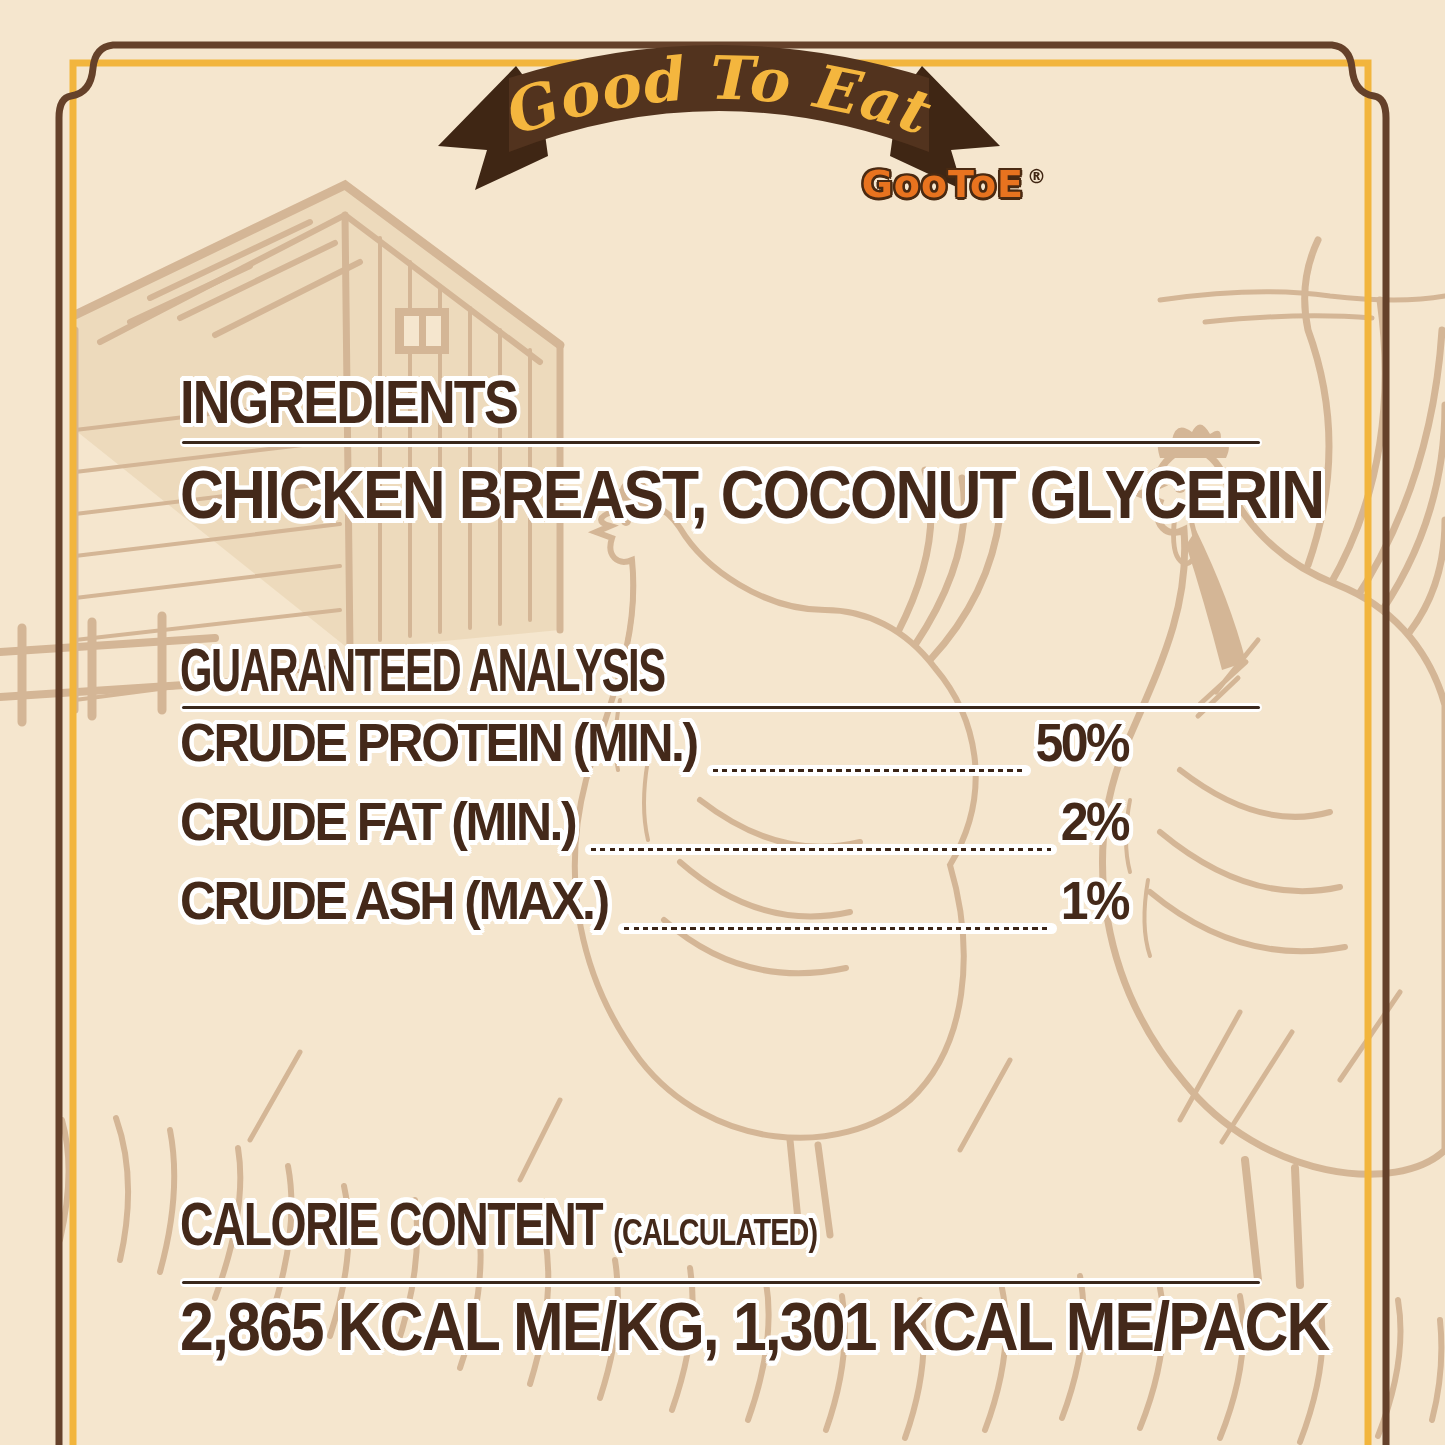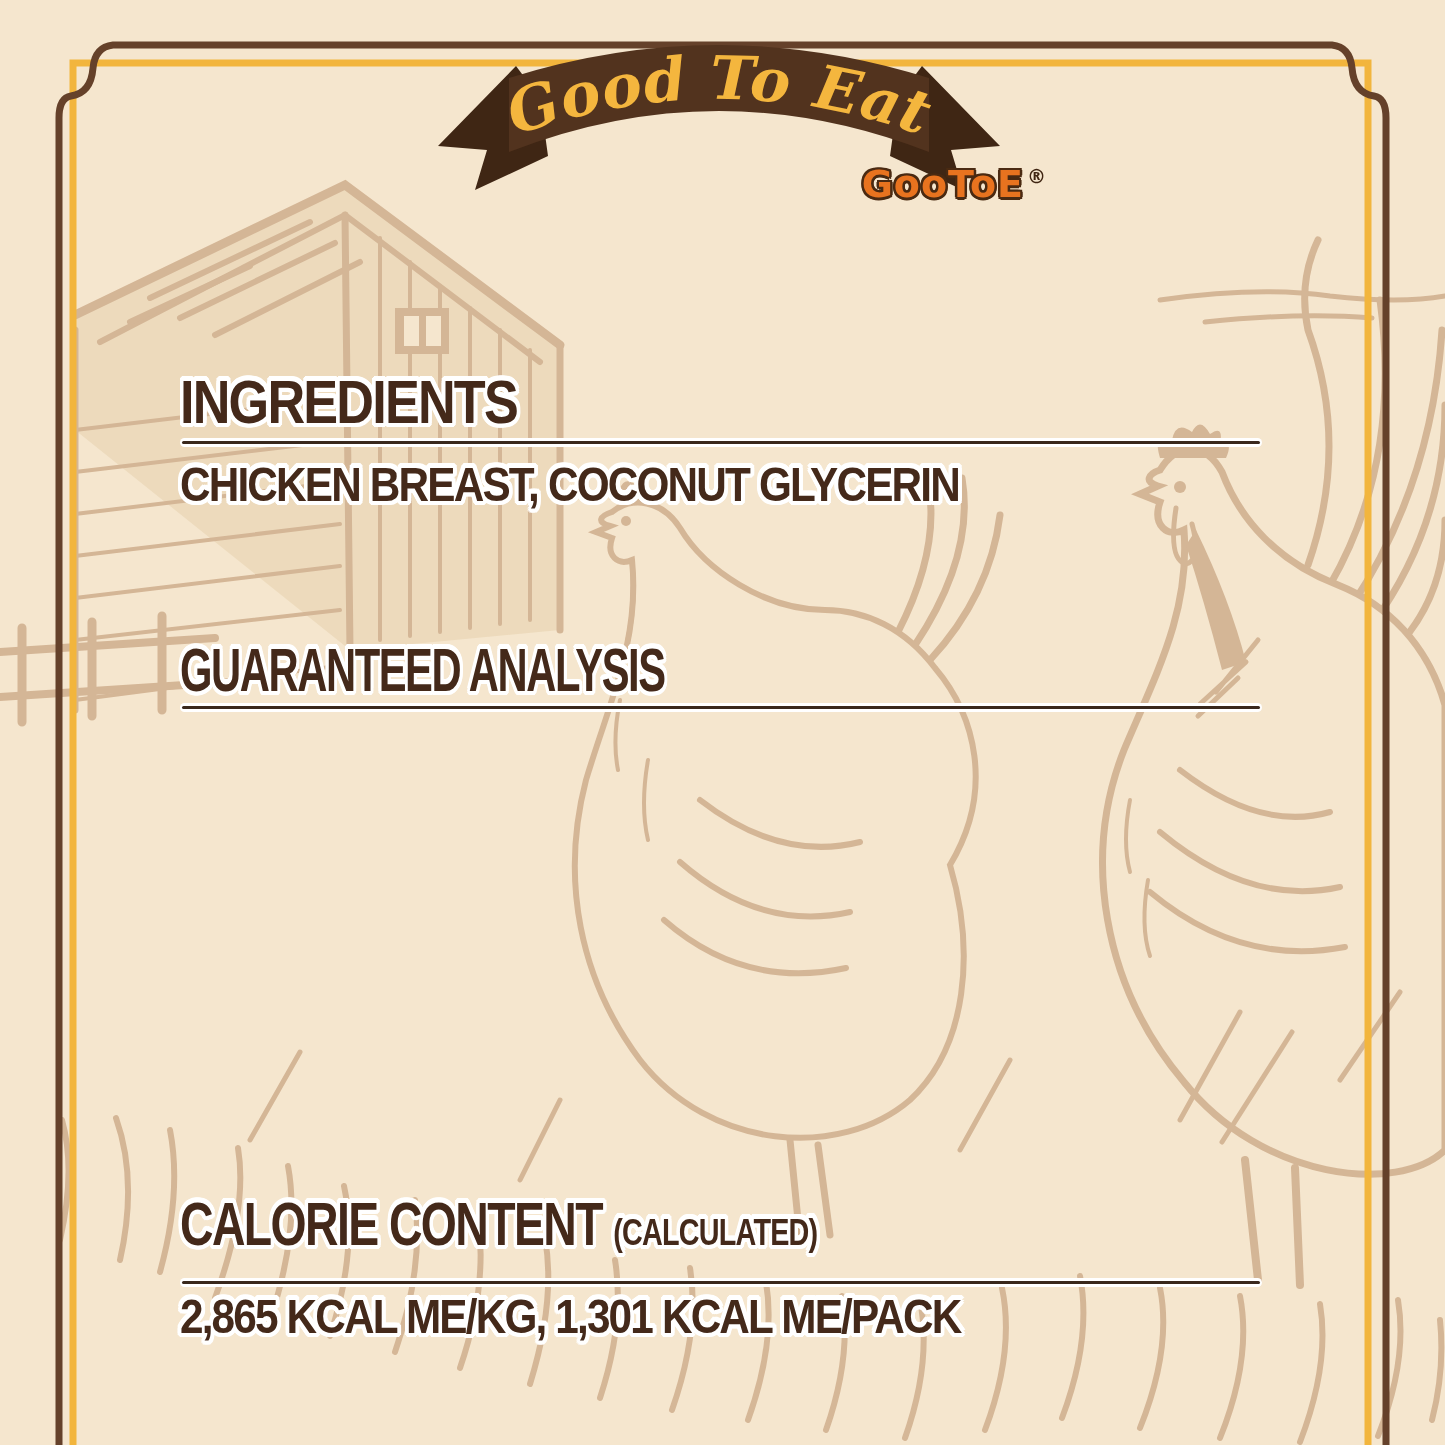--- a/index.html
+++ b/index.html
@@ -26,21 +26,21 @@
       2px 4px 0 #fff,-2px 4px 0 #fff,2px -4px 0 #fff,-2px -4px 0 #fff;}
   h2{margin:0;font-size:58px;line-height:1;font-weight:bold;letter-spacing:-2px;white-space:nowrap;}
   .t{display:inline-block;transform-origin:left bottom;}
   .sx-ing{transform:scale(0.9,1.05);}
   .sx-ga{transform:scale(0.72,1.05);}
   .sx-cal{transform:scale(0.8,1.05);}
   .sub{font-size:36px;letter-spacing:-1px;margin-left:14px;}
   .rule{height:9px;background:#fff;border-radius:5px;position:relative;}
   .rule::after{content:"";position:absolute;left:2px;right:2px;top:3px;height:3.2px;
       background:#39281c;border-radius:2px;}
-  .body-line{margin:0;font-size:46px;line-height:1.1;font-weight:bold;letter-spacing:-2px;white-space:nowrap;}
+  .body-line{margin:0;font-size:66px;line-height:1.1;font-weight:bold;letter-spacing:-2px;white-space:nowrap;}
   .sx-body{transform:scale(0.92,1.05);}
   .rows{width:948px;}
   .row{display:flex;align-items:baseline;height:58px;margin-bottom:21px;}
   .row .lbl,.row .val{font-size:50px;font-weight:bold;letter-spacing:-2.5px;white-space:nowrap;
       display:inline-block;transform:scaleY(1.06);transform-origin:center bottom;}
   .leader{flex:1;height:11px;background:#fff;border-radius:6px;position:relative;
       top:14px;margin:0 4px 0 10px;min-width:40px;}
   .leader::after{content:"";position:absolute;left:6px;right:6px;top:4px;height:3.2px;
       background:#3a2416;
       background:repeating-linear-gradient(90deg,#3a2416 0 5px,transparent 5px 9.5px);}
@@ -136,20 +136,35 @@
     <div class="sec" style="top:452px;">
       <p class="body-line ow"><span class="t sx-body">CHICKEN BREAST, COCONUT GLYCERIN</span></p>
     </div>
 
     <div class="sec" style="top:622px;margin-top:12px;">
       <h2 class="ow"><span class="t sx-ga">GUARANTEED ANALYSIS</span></h2>
     </div>
     <div class="sec rule" style="top:686px;"></div>
 
     <div class="sec rows" style="top:708px;">
+      <div class="row">
+        <span class="lbl ow">CRUDE PROTEIN (MIN.)</span>
+        <span class="leader"></span>
+        <span class="val ow">50%</span>
+      </div>
+      <div class="row">
+        <span class="lbl ow">CRUDE FAT (MIN.)</span>
+        <span class="leader"></span>
+        <span class="val ow">2%</span>
+      </div>
+      <div class="row">
+        <span class="lbl ow">CRUDE ASH (MAX.)</span>
+        <span class="leader"></span>
+        <span class="val ow">1%</span>
+      </div>
     </div>
 
     <div class="sec" style="top:1188px;">
       <h2 class="ow"><span class="t sx-cal"><span>CALORIE CONTENT</span><span class="sub">(CALCULATED)</span></span></h2>
     </div>
     <div class="sec rule" style="top:1252px;"></div>
     <div class="sec" style="top:1284px;">
       <p class="body-line ow"><span class="t sx-body">2,865 KCAL ME/KG, 1,301 KCAL ME/PACK</span></p>
     </div>
 

